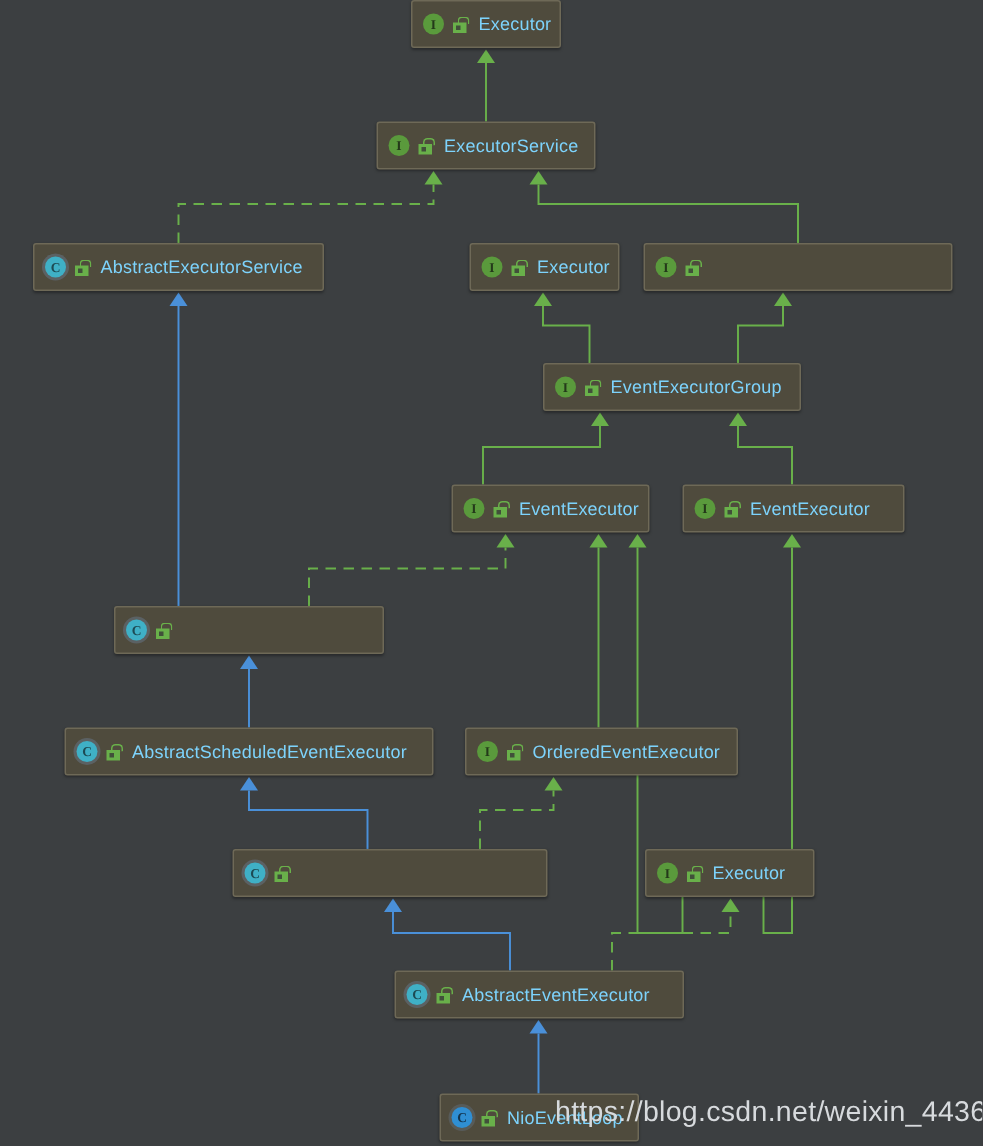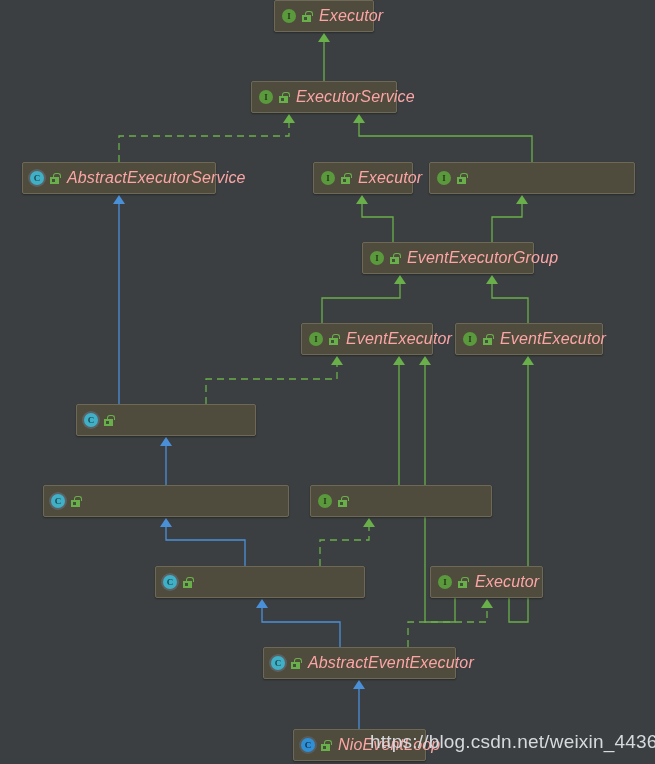--- a/index.html
+++ b/index.html
@@ -33,25 +33,24 @@
     background: #4f4b3d;
     border: 1px solid #6e6957;
     border-radius: 2px;
     display: flex;
     align-items: center;
     padding: 0 10px 0 7px;
     white-space: nowrap;
     box-shadow: 0 1px 2px rgba(0,0,0,0.35);
   }
   .node .label {
-    font-size: 16px;
-    color: #fca5a5;
+    font-size: 12px;
+    color: #7dd3fc;
     letter-spacing: 0.15px;
     margin-left: 7px;
-    font-style: italic;
   }
   .ico-type {
     flex: 0 0 auto;
     width: 14px;
     height: 14px;
     border-radius: 50%;
     display: inline-flex;
     align-items: center;
     justify-content: center;
     font-size: 9px;
@@ -266,28 +265,30 @@
           <i class="shac"></i>
         </span>
       </div>
       <div class="node" style="left: 43px; top: 485px; width: 246px;">
         <span class="ico-type aclass">C</span>
         <span class="ico-vis">
           <i class="hook"></i>
           <i class="body"></i>
           <i class="shac"></i>
         </span>
+        <span class="label">AbstractScheduledEventExecutor</span>
       </div>
       <div class="node" style="left: 310px; top: 485px; width: 182px;">
         <span class="ico-type iface">I</span>
         <span class="ico-vis">
           <i class="hook"></i>
           <i class="body"></i>
           <i class="shac"></i>
         </span>
+        <span class="label">OrderedEventExecutor</span>
       </div>
       <div class="node" style="left: 155px; top: 566px; width: 210px;">
         <span class="ico-type aclass">C</span>
         <span class="ico-vis">
           <i class="hook"></i>
           <i class="body"></i>
           <i class="shac"></i>
         </span>
       </div>
       <div class="node" style="left: 430px; top: 566px; width: 113px;">

